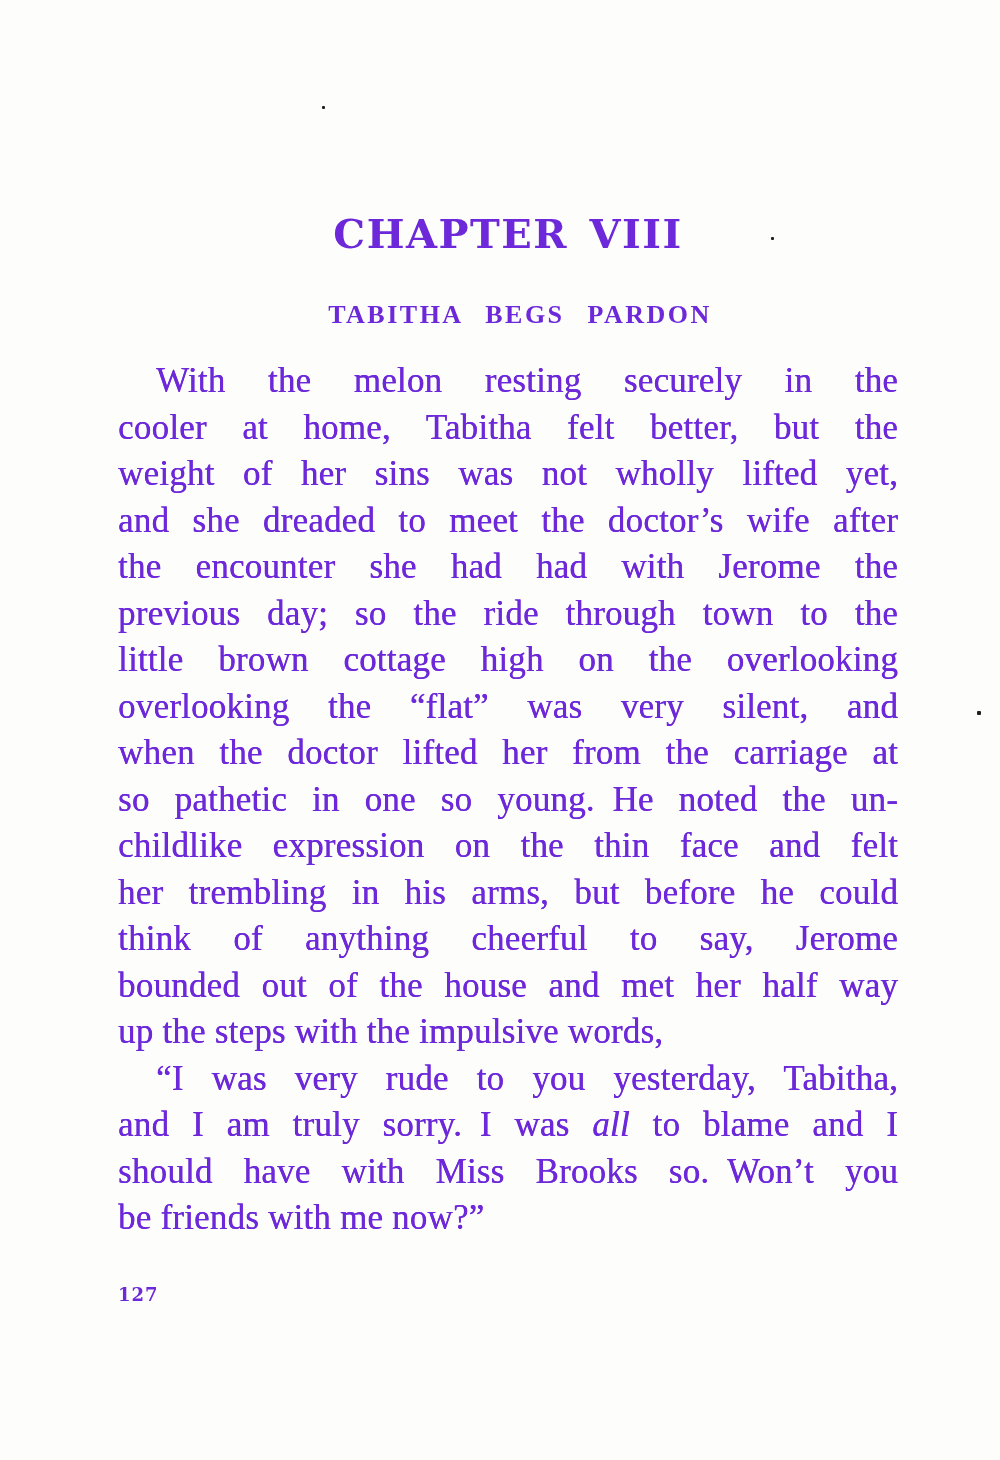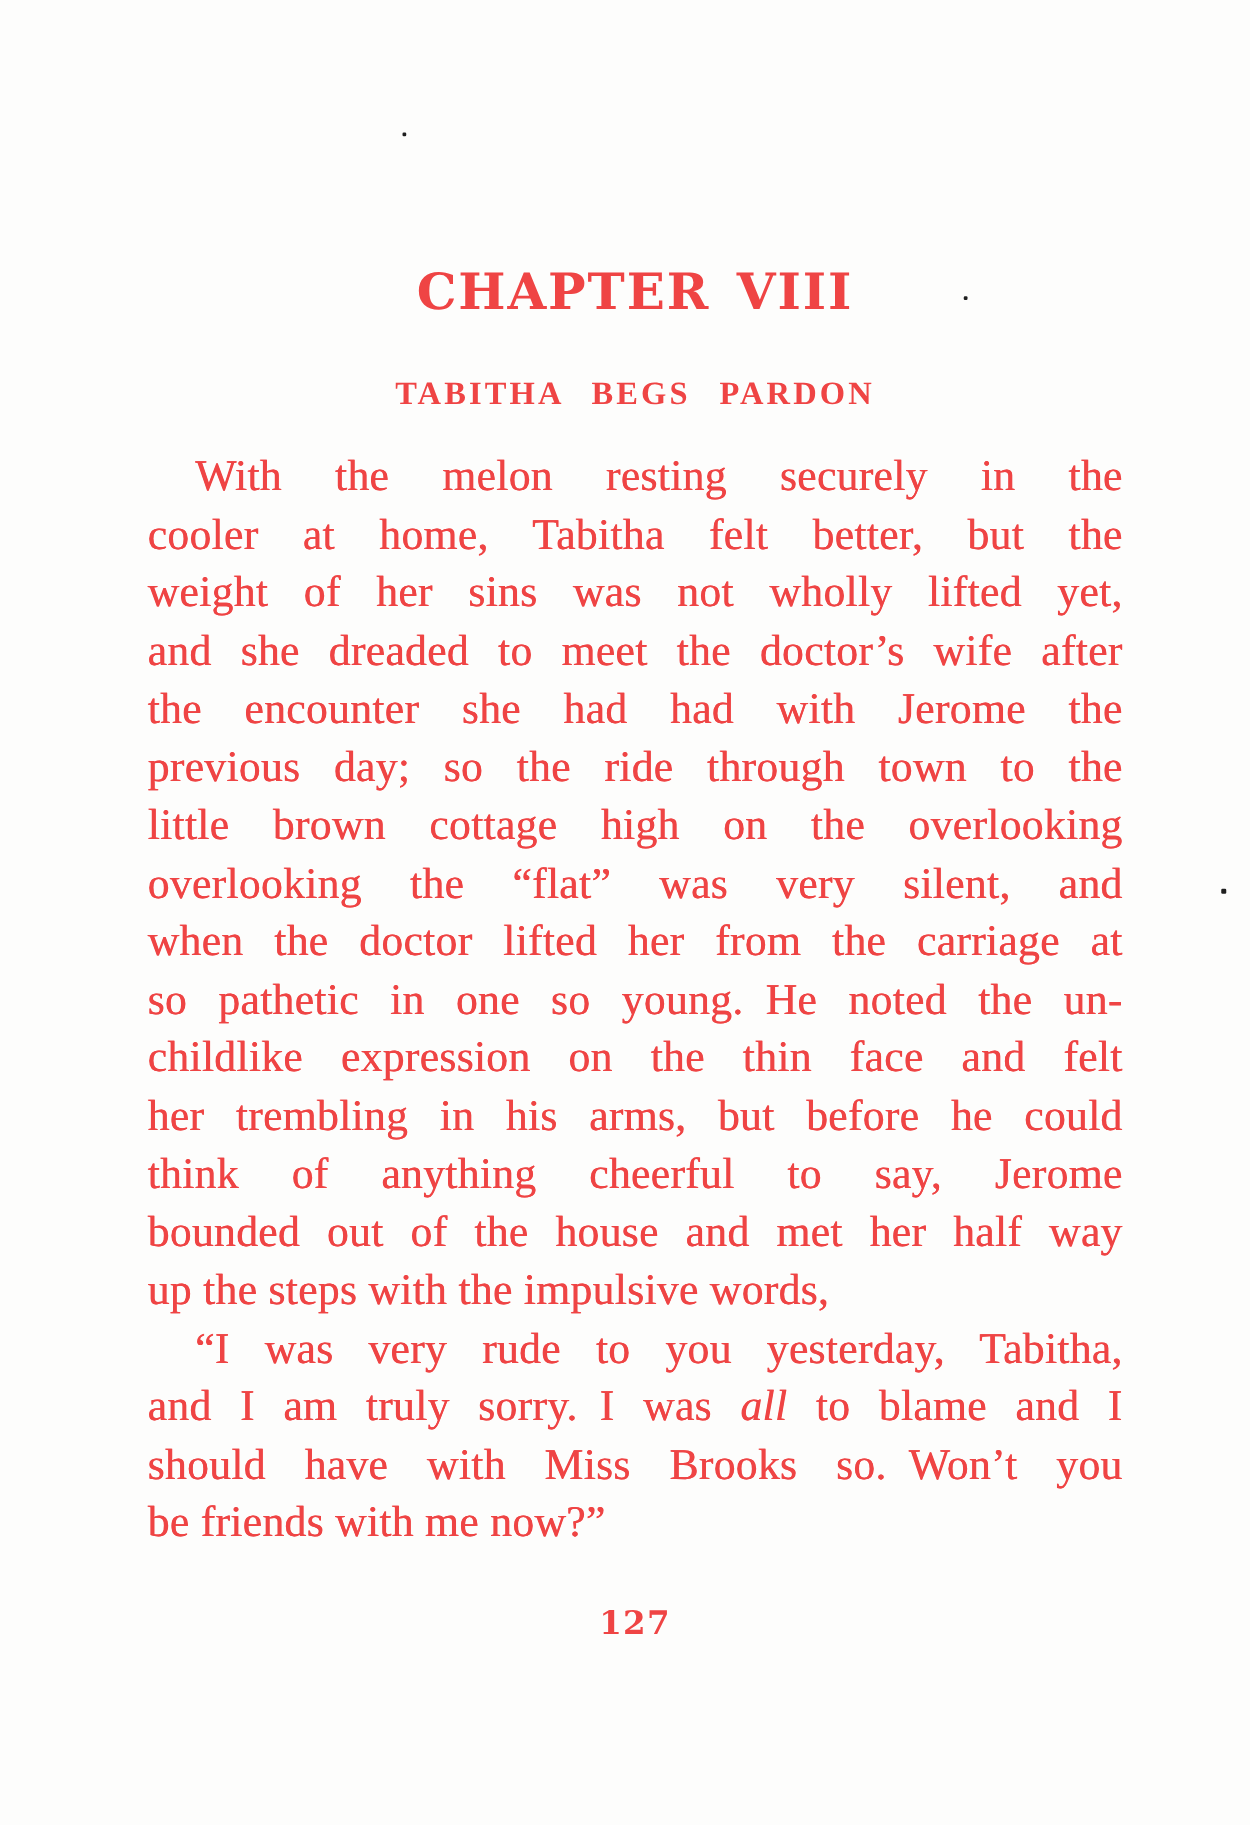--- a/index.html
+++ b/index.html
@@ -2,41 +2,41 @@
 <html><head>
 <meta charset="utf-8">
 <style>
   html, body { margin: 0; padding: 0; background: #e8e8e8; }
   .page {
     position: relative;
     width: 1000px;
     height: 1460px;
     background: #fdfdfc;
     font-family: "Liberation Serif", serif;
-    color: #ef4444;
+    color: #6d28d9;
     overflow: hidden;
   }
   .chapter-heading {
     position: absolute;
     top: 212px;
     left: 118px;
     width: 780px;
     margin: 0;
     text-align: center;
     font-family: "DejaVu Serif", serif;
     font-weight: 700;
     font-size: 40px;
     letter-spacing: 1.5px;
     word-spacing: 6px;
     line-height: 1.1;
   }
   .chapter-subtitle {
     position: absolute;
     top: 301px;
-    left: 118px;
+    left: 130px;
     width: 780px;
     margin: 0;
     text-align: center;
     font-family: "Liberation Serif", serif;
     font-weight: 700;
     font-size: 26px;
     letter-spacing: 2.5px;
     word-spacing: 14px;
     line-height: 1.1;
   }
@@ -56,24 +56,23 @@
     text-align-last: justify;
   }
   .line.indent { text-indent: 38px; }
   .line.para-end { text-align-last: left; }
   .line i { font-style: italic; }
   .page-number {
     position: absolute;
     top: 1284px;
     left: 118px;
     width: 780px;
-    text-align: center;
     font-family: "DejaVu Serif", serif;
     font-weight: 700;
-    font-size: 26px;
+    font-size: 18px;
     letter-spacing: 1px;
   }
   .speck {
     position: absolute;
     background: #1f1f1f;
     border-radius: 1px;
   }
 </style>
 </head>
 <body>

